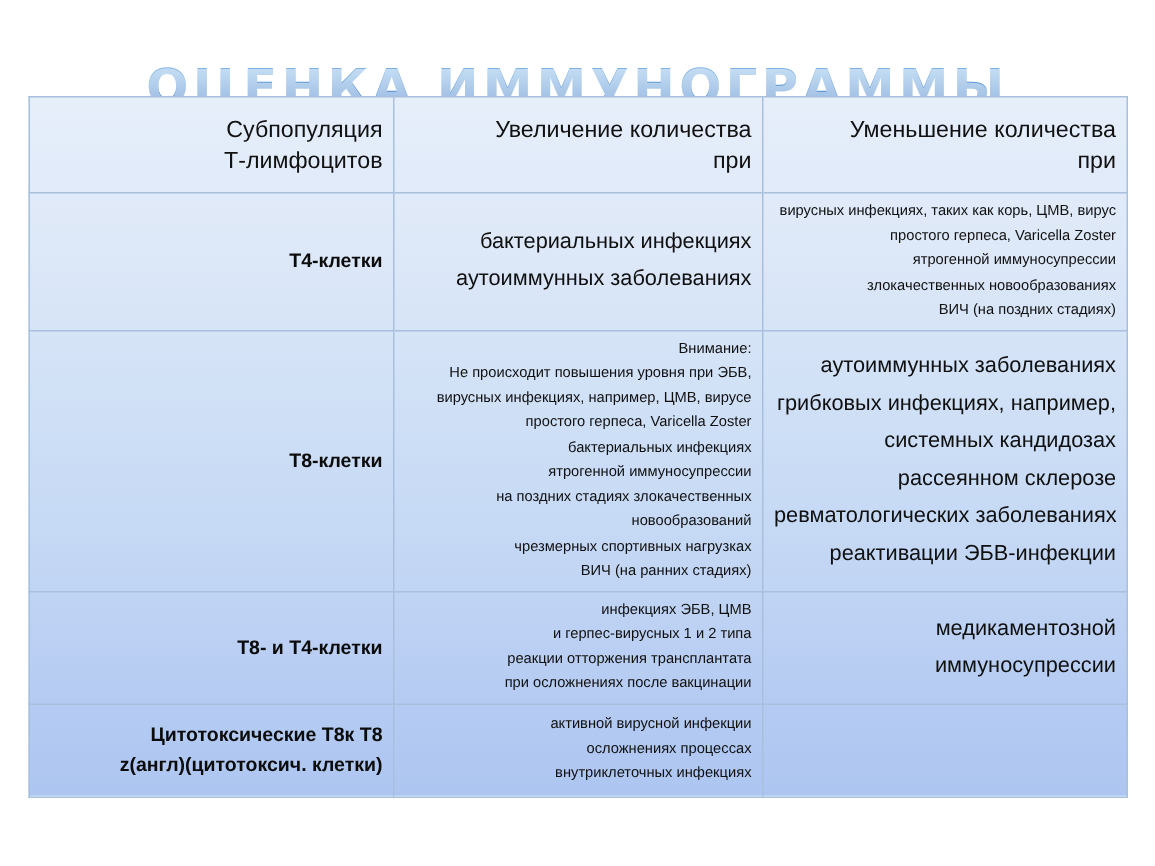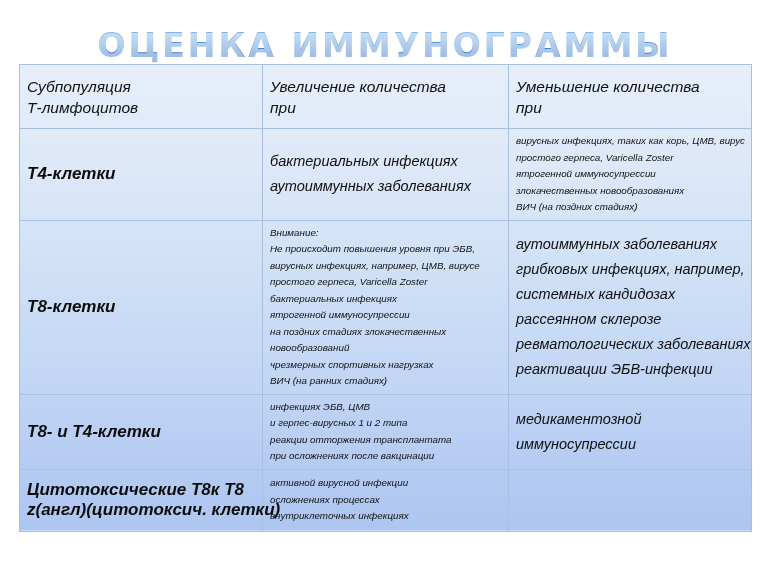--- a/index.html
+++ b/index.html
@@ -21,21 +21,21 @@
     width: 770px;
     height: 577px;
     background: #ffffff;
     box-sizing: border-box;
   }
 
   
   #title-wrap {
     position: absolute;
     left: 0;
-    top: 4px;
+    top: 16px;
     width: 770px;
     text-align: center;
   }
   #slide-title {
     display: inline-block;
     font-family: "DejaVu Sans", "Liberation Sans", sans-serif;
     font-size: 33px;
     font-weight: bold;
     letter-spacing: 3px;
     line-height: 40px;
@@ -71,39 +71,38 @@
     border: 1px solid #9db7d8;
   }
   #immunogram-table col.c1 { width: 243px; }
   #immunogram-table col.c2 { width: 246px; }
   #immunogram-table col.c3 { width: 243px; }
 
   #immunogram-table td,
   #immunogram-table th {
     border: 1px solid #a8c0dd;
     vertical-align: middle;
-    text-align: left;
+    text-align: right;
     padding: 4px 7px;
     box-sizing: border-box;
     background: transparent;
-    font-style: italic;
   }
 
   
   .hdr-cell {
     height: 64px;
     font-size: 15.5px;
     font-weight: normal;
     line-height: 21px;
     color: #111111;
   }
 
   
   .label-cell {
-    font-size: 17px;
+    font-size: 13px;
     font-weight: bold;
     line-height: 20px;
     color: #0c0c0c;
   }
 
   
   .txt-md {
     font-size: 14.5px;
     line-height: 25px;
     font-weight: normal;

